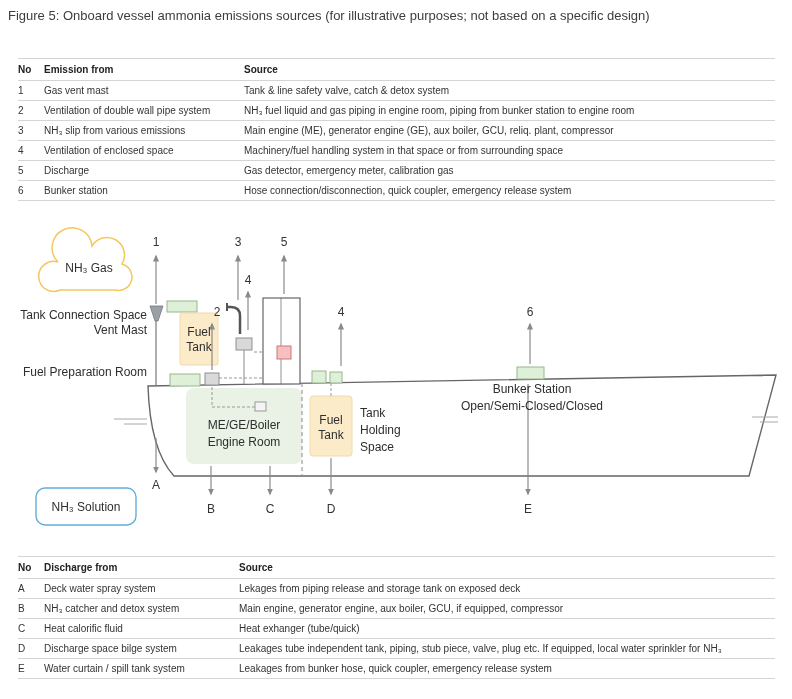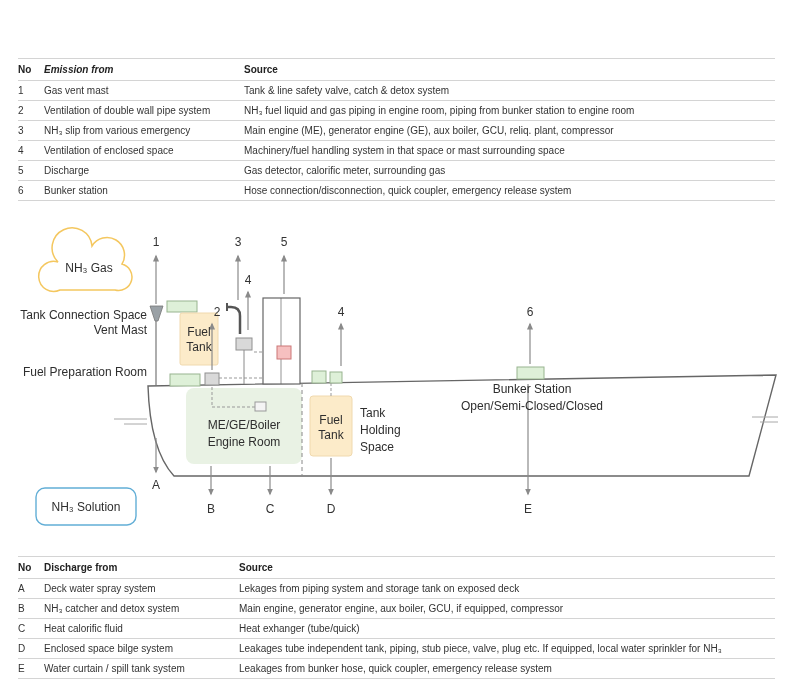--- a/index.html
+++ b/index.html
@@ -18,31 +18,32 @@
   .t-em { top:58px; }
   .t-di { top:556px; }
   .dtable th, .dtable td {
     text-align:left; padding:4px 2px 4px 0; border-bottom:1px solid #d4d4d4;
     white-space:nowrap; overflow:visible;
   }
   .dtable thead th {
     border-top:1px solid #d4d4d4; font-weight:bold; color:#222; padding:5px 2px 5px 0;
   }
   .c-no { width:24px; }
-  .t-em .c-from { width:198px;font-style:italic; }
+  .t-em .c-from { width:198px; }
   .t-di .c-from { width:193px;margin-top:44px; }
   .diagram { position:absolute; left:0; top:226px; width:792px; height:320px; }
   svg text { font-family:"Liberation Sans", sans-serif; font-size:12px; fill:#2e2e2e; }
   svg text.marker { fill:#333; }
 </style>
 </head>
 <body>
 
 <div class="doc">
 
+  <div class="fig-title">Figure 5: Onboard vessel ammonia emissions sources (for illustrative purposes; not based on a specific design)</div>
 
   <table class="dtable t-em">
     <thead>
       <tr>
         <th class="c-no">No</th>
         <th class="c-from">Emission from</th>
         <th class="c-src">Source</th>
       </tr>
     </thead>
     <tbody>
@@ -51,32 +52,32 @@
         <td>Gas vent mast</td>
         <td>Tank &amp; line safety valve, catch &amp; detox system</td>
       </tr>
       <tr>
         <td>2</td>
         <td>Ventilation of double wall pipe system</td>
         <td>NH₃ fuel liquid and gas piping in engine room, piping from bunker station to engine room</td>
       </tr>
       <tr>
         <td>3</td>
-        <td>NH₃ slip from various emergency</td>
+        <td>NH₃ slip from various emissions</td>
         <td>Main engine (ME), generator engine (GE), aux boiler, GCU, reliq. plant, compressor</td>
       </tr>
       <tr>
         <td>4</td>
         <td>Ventilation of enclosed space</td>
-        <td>Machinery/fuel handling system in that space or mast surrounding space</td>
+        <td>Machinery/fuel handling system in that space or from surrounding space</td>
       </tr>
       <tr>
         <td>5</td>
         <td>Discharge</td>
-        <td>Gas detector, calorific meter, surrounding gas</td>
+        <td>Gas detector, emergency meter, calibration gas</td>
       </tr>
       <tr>
         <td>6</td>
         <td>Bunker station</td>
         <td>Hose connection/disconnection, quick coupler, emergency release system</td>
       </tr>
     </tbody>
   </table>
 
   <div class="diagram">
@@ -182,35 +183,35 @@
       <tr>
         <th class="c-no">No</th>
         <th class="c-from">Discharge from</th>
         <th class="c-src">Source</th>
       </tr>
     </thead>
     <tbody>
       <tr>
         <td>A</td>
         <td>Deck water spray system</td>
-        <td>Lekages from piping system and storage tank on exposed deck</td>
+        <td>Lekages from piping release and storage tank on exposed deck</td>
       </tr>
       <tr>
         <td>B</td>
         <td>NH₃ catcher and detox system</td>
         <td>Main engine, generator engine, aux boiler, GCU, if equipped, compressor</td>
       </tr>
       <tr>
         <td>C</td>
         <td>Heat calorific fluid</td>
         <td>Heat exhanger (tube/quick)</td>
       </tr>
       <tr>
         <td>D</td>
-        <td>Enclosed space bilge system</td>
+        <td>Discharge space bilge system</td>
         <td>Leakages tube independent tank, piping, stub piece, valve, plug etc. If equipped, local water sprinkler for NH₃</td>
       </tr>
       <tr>
         <td>E</td>
         <td>Water curtain / spill tank system</td>
         <td>Leakages from bunker hose, quick coupler, emergency release system</td>
       </tr>
     </tbody>
   </table>
 

